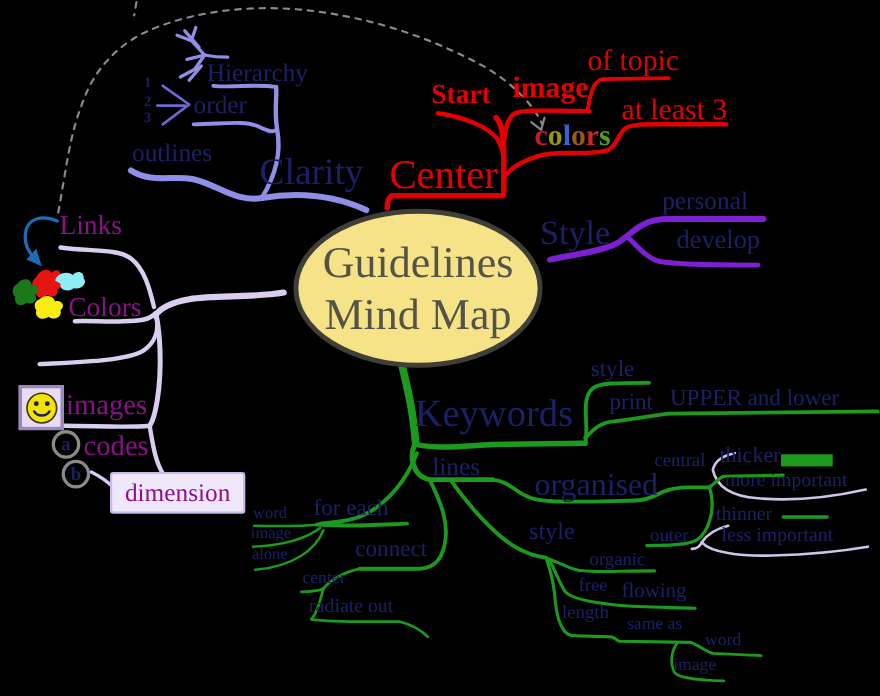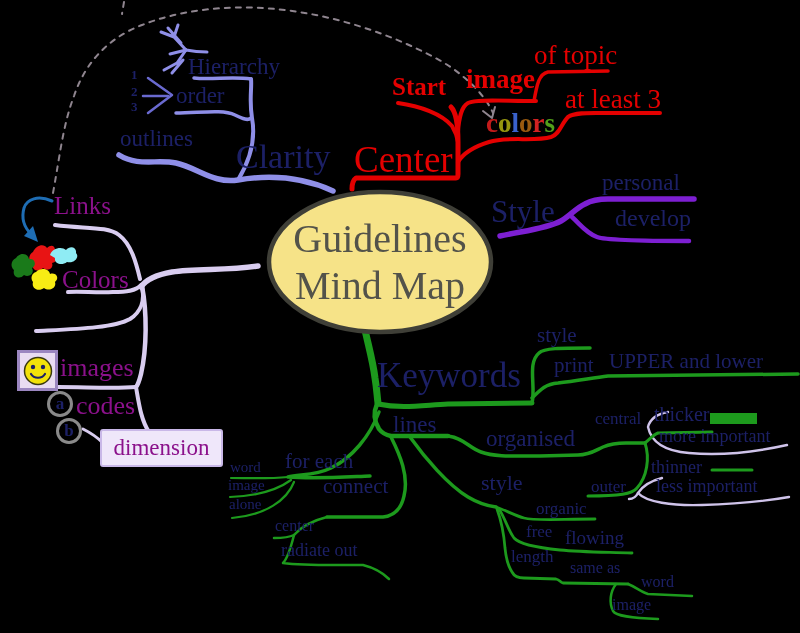--- a/index.html
+++ b/index.html
@@ -177,32 +177,32 @@
 
   <div class="dimension-box">
     <span class="purple" style="font-size:23px">dimension</span>
   </div>
 
   <div class="t navy" style="left:377px;top:358px;font-size:35px">Keywords</div>
   <div class="t navy" style="left:537px;top:325px;font-size:21px">style</div>
   <div class="t navy" style="left:554px;top:355px;font-size:21px">print</div>
   <div class="t navy" style="left:609px;top:351px;font-size:21px">UPPER and lower</div>
   <div class="t navy" style="left:393px;top:413px;font-size:23px">lines</div>
-  <div class="t navy" style="left:486px;top:427px;font-size:23px">organised</div>
+  <div class="t navy" style="left:486px;top:427px;font-size:29px">organised</div>
   <div class="t navy" style="left:595px;top:410px;font-size:17px">central</div>
   <div class="t navy" style="left:654px;top:404px;font-size:20px">thicker</div>
   <div class="t navy" style="left:659px;top:427px;font-size:18px">more important</div>
   <div class="t navy" style="left:591px;top:478px;font-size:17px">outer</div>
   <div class="t navy" style="left:651px;top:458px;font-size:18px">thinner</div>
   <div class="t navy" style="left:656px;top:477px;font-size:18px">less important</div>
   <div class="t navy" style="left:285px;top:451px;font-size:21px">for each</div>
   <div class="t navy" style="left:230px;top:460px;font-size:15px">word</div>
   <div class="t navy" style="left:228px;top:478px;font-size:15px">image</div>
   <div class="t navy" style="left:229px;top:497px;font-size:15px">alone</div>
-  <div class="t navy" style="left:323px;top:476px;font-size:21px">connect</div>
+  <div class="t navy" style="left:323px;top:488px;font-size:21px">connect</div>
   <div class="t navy" style="left:275px;top:518px;font-size:16px">center</div>
   <div class="t navy" style="left:281px;top:541px;font-size:18px">radiate out</div>
   <div class="t navy" style="left:481px;top:472px;font-size:22px">style</div>
   <div class="t navy" style="left:536px;top:500px;font-size:17px">organic</div>
   <div class="t navy" style="left:526px;top:523px;font-size:17px">free</div>
   <div class="t navy" style="left:565px;top:528px;font-size:19px">flowing</div>
   <div class="t navy" style="left:511px;top:548px;font-size:17px">length</div>
   <div class="t navy" style="left:570px;top:560px;font-size:16px">same as</div>
   <div class="t navy" style="left:641px;top:574px;font-size:16px">word</div>
   <div class="t navy" style="left:612px;top:597px;font-size:16px">image</div>

